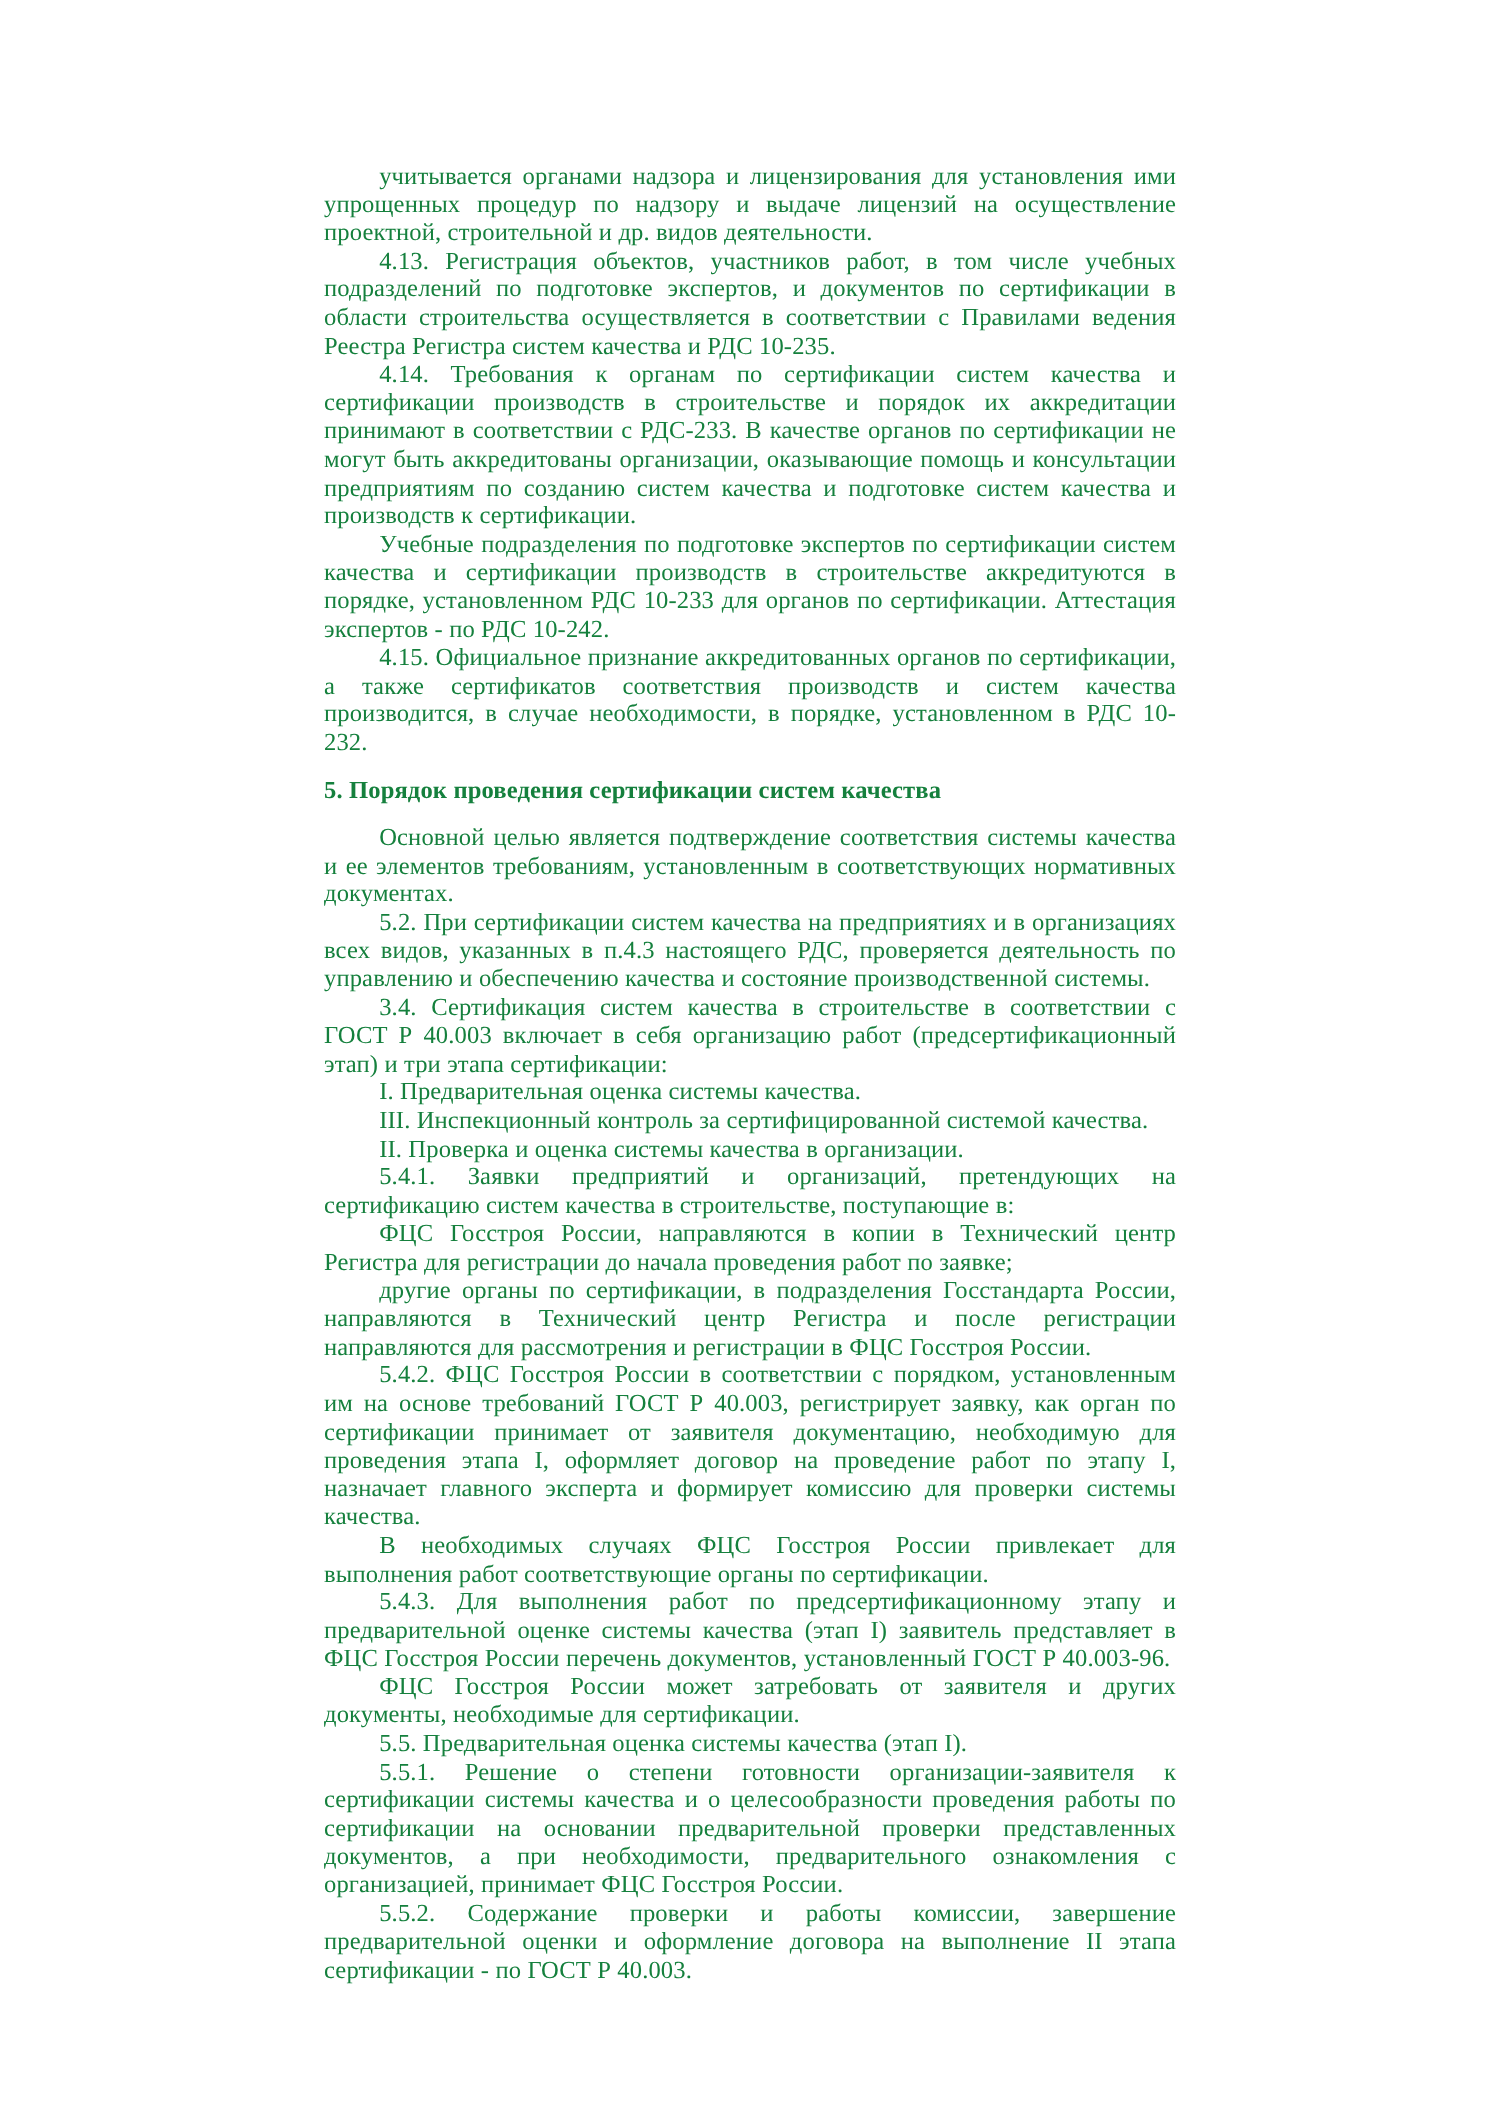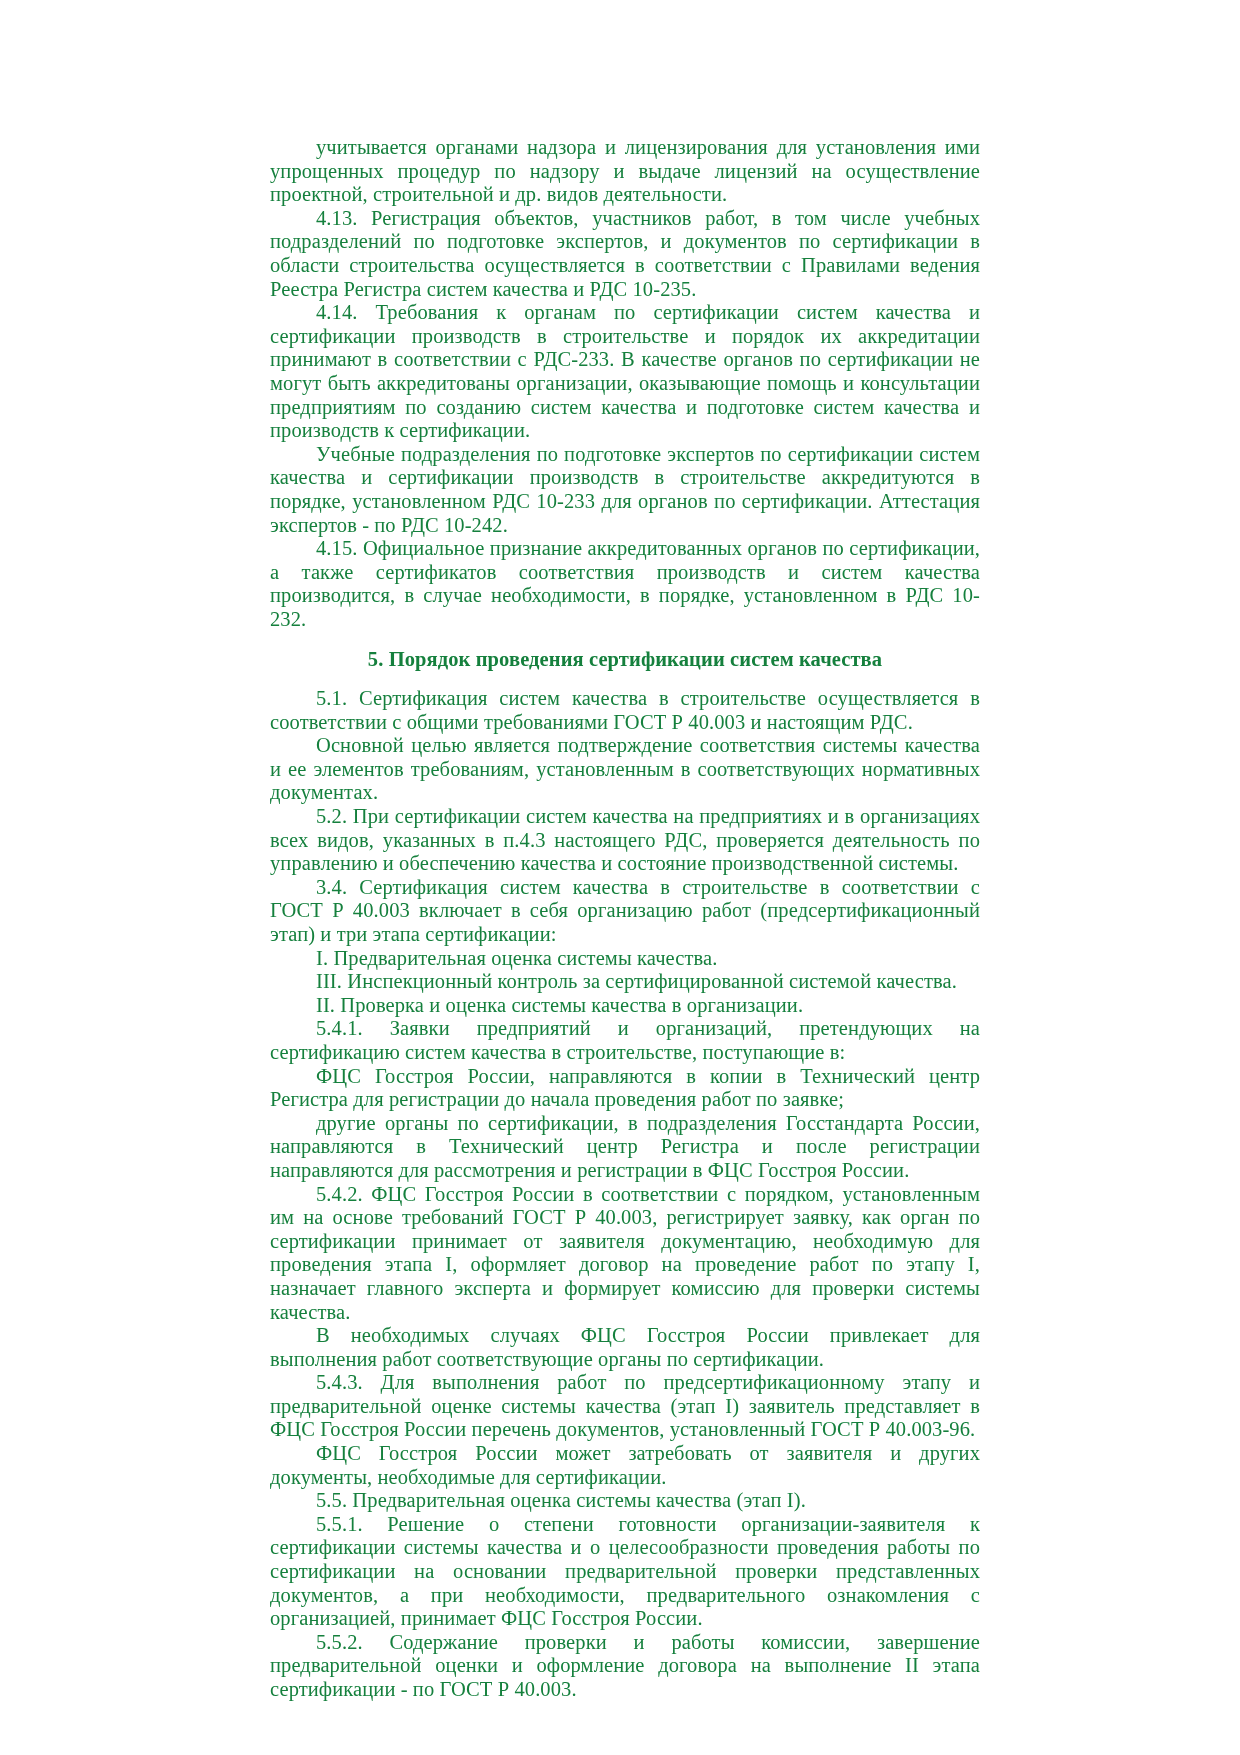--- a/index.html
+++ b/index.html
@@ -22,38 +22,36 @@
   .doc p {
     margin: 0;
     font-size: 20.5px;
     line-height: 23.6px;
     text-align: justify;
     text-indent: 46px;
     letter-spacing: 0.1px;
   }
   .doc p.heading {
     font-weight: bold;
-    text-align: center;
     text-indent: 0;
     margin-top: 17px;
     margin-bottom: 15px;
   }
 </style>
 </head>
 <body>
 
 <div class="page">
   <div class="doc">
       <p class="body">учитывается органами надзора и лицензирования для установления ими упрощенных процедур по надзору и выдаче лицензий на осуществление проектной, строительной и др. видов деятельности.</p>
       <p class="body">4.13. Регистрация объектов, участников работ, в том числе учебных подразделений по подготовке экспертов, и документов по сертификации в области строительства осуществляется в соответствии с Правилами ведения Реестра Регистра систем качества и РДС 10-235.</p>
       <p class="body">4.14. Требования к органам по сертификации систем качества и сертификации производств в строительстве и порядок их аккредитации принимают в соответствии с РДС-233. В качестве органов по сертификации не могут быть аккредитованы организации, оказывающие помощь и консультации предприятиям по созданию систем качества и подготовке систем качества и производств к сертификации.</p>
       <p class="body">Учебные подразделения по подготовке экспертов по сертификации систем качества и сертификации производств в строительстве аккредитуются в порядке, установленном РДС 10-233 для органов по сертификации. Аттестация экспертов - по РДС 10-242.</p>
       <p class="body">4.15. Официальное признание аккредитованных органов по сертификации, а также сертификатов соответствия производств и систем качества производится, в случае необходимости, в порядке, установленном в РДС 10-232.</p>
       <p class="heading">5. Порядок проведения сертификации систем качества</p>
-      <p class="body">5.1. Сертификация систем качества в строительстве осуществляется в соответствии с общими требованиями ГОСТ Р 40.003 и настоящим РДС.</p>
       <p class="body">Основной целью является подтверждение соответствия системы качества и ее элементов требованиям, установленным в соответствующих нормативных документах.</p>
       <p class="body">5.2. При сертификации систем качества на предприятиях и в организациях всех видов, указанных в п.4.3 настоящего РДС, проверяется деятельность по управлению и обеспечению качества и состояние производственной системы.</p>
       <p class="body">3.4. Сертификация систем качества в строительстве в соответствии с ГОСТ Р 40.003 включает в себя организацию работ (предсертификационный этап) и три этапа сертификации:</p>
       <p class="body">I. Предварительная оценка системы качества.</p>
       <p class="body">III. Инспекционный контроль за сертифицированной системой качества.</p>
       <p class="body">II. Проверка и оценка системы качества в организации.</p>
       <p class="body">5.4.1. Заявки предприятий и организаций, претендующих на сертификацию систем качества в строительстве, поступающие в:</p>
       <p class="body">ФЦС Госстроя России, направляются в копии в Технический центр Регистра для регистрации до начала проведения работ по заявке;</p>
       <p class="body">другие органы по сертификации, в подразделения Госстандарта России, направляются в Технический центр Регистра и после регистрации направляются для рассмотрения и регистрации в ФЦС Госстроя России.</p>
       <p class="body">5.4.2. ФЦС Госстроя России в соответствии с порядком, установленным им на основе требований ГОСТ Р 40.003, регистрирует заявку, как орган по сертификации принимает от заявителя документацию, необходимую для проведения этапа I, оформляет договор на проведение работ по этапу I, назначает главного эксперта и формирует комиссию для проверки системы качества.</p>

